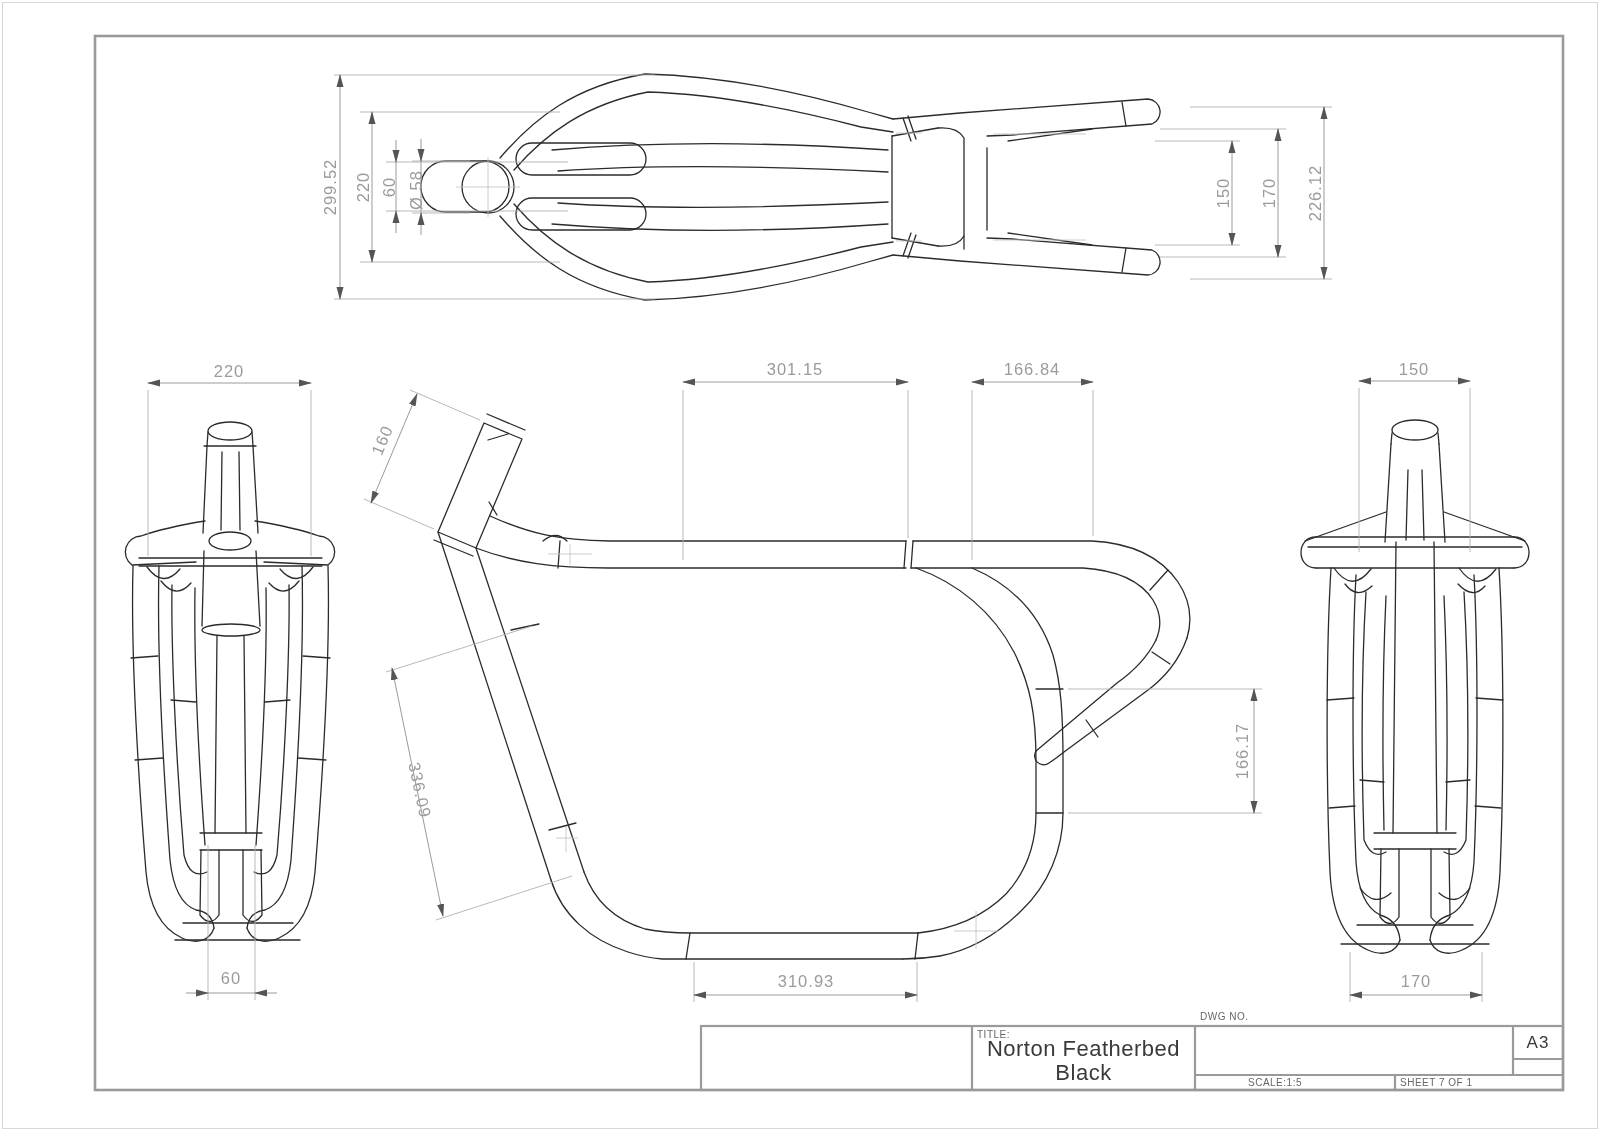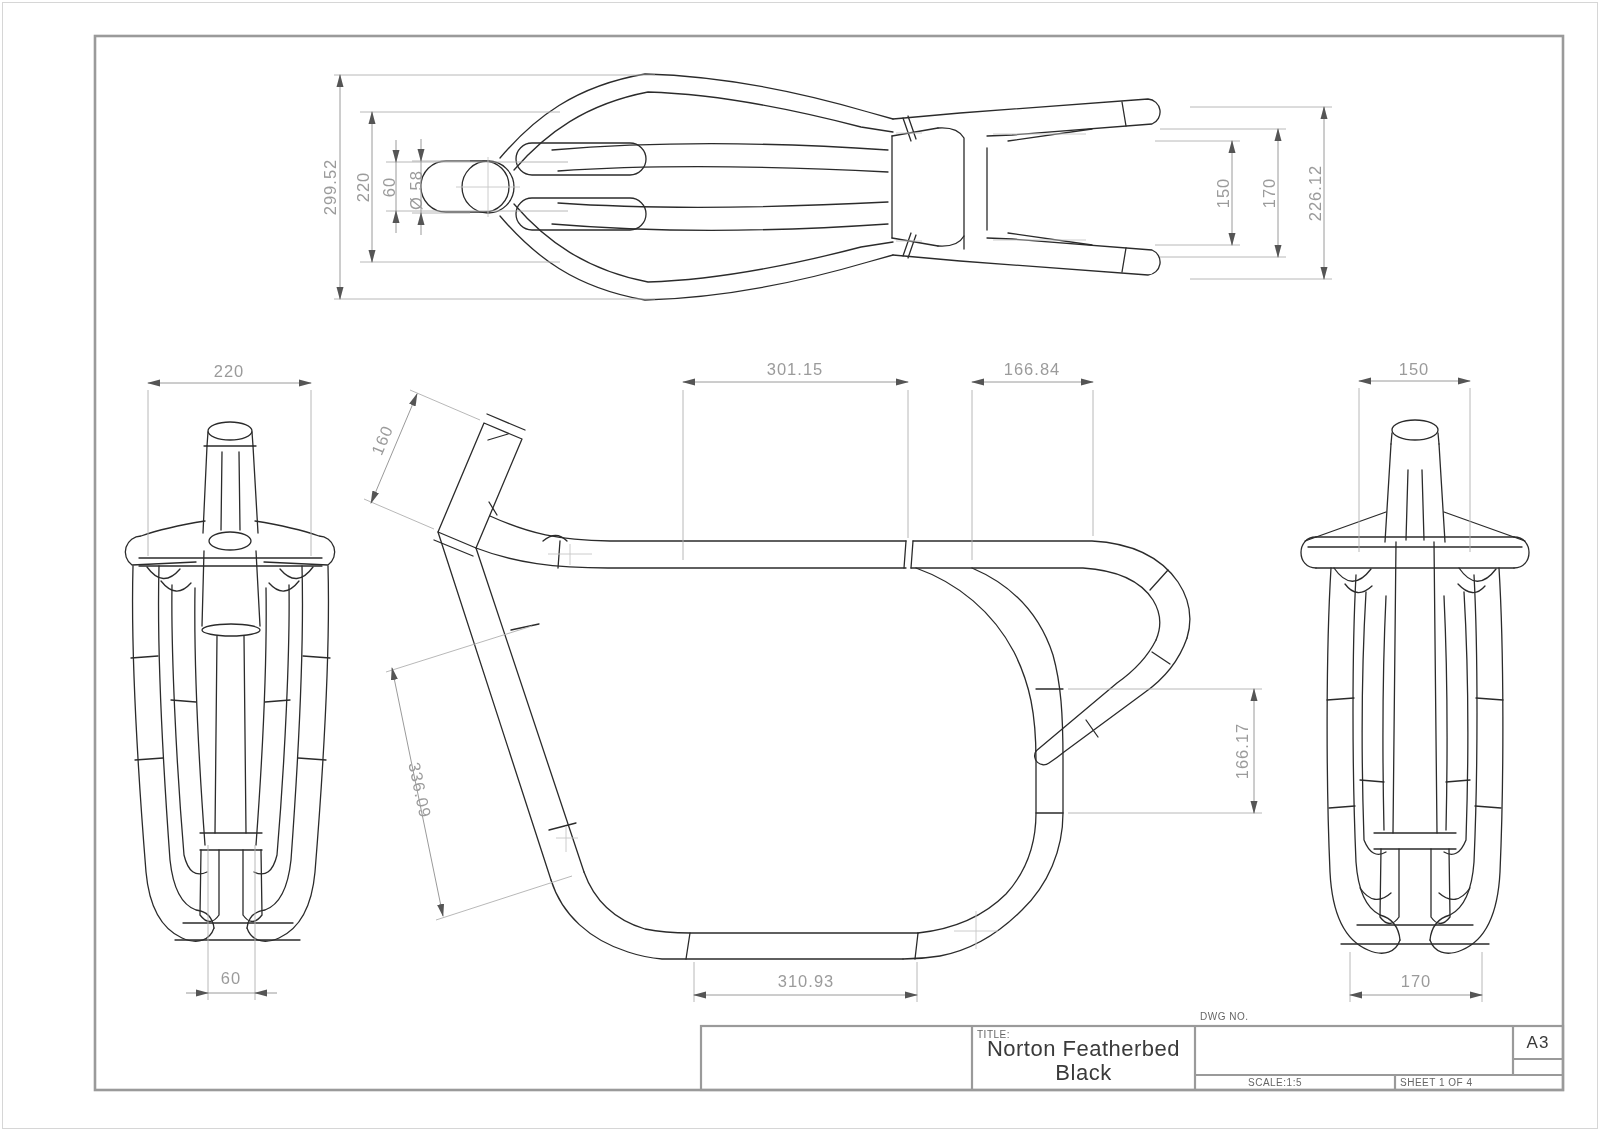--- a/index.html
+++ b/index.html
@@ -282,14 +282,14 @@
   <div class="ovl tiny" id="titleLabel">TITLE:</div>
   <div class="ovl cellcenter" id="titleCell">
     <div>
       <div>Norton Featherbed</div>
       <div>Black</div>
     </div>
   </div>
   <div class="ovl tiny" id="dwgLabel">DWG NO.</div>
   <div class="ovl cellcenter" id="a3Cell">A3</div>
   <div class="ovl tiny" id="scaleCell">SCALE:1:5</div>
-  <div class="ovl tiny" id="sheetCell">SHEET 1 OF 4</div>
+  <div class="ovl tiny" id="sheetCell">SHEET 7 OF 1</div>
 </div>
 
 </body></html>

